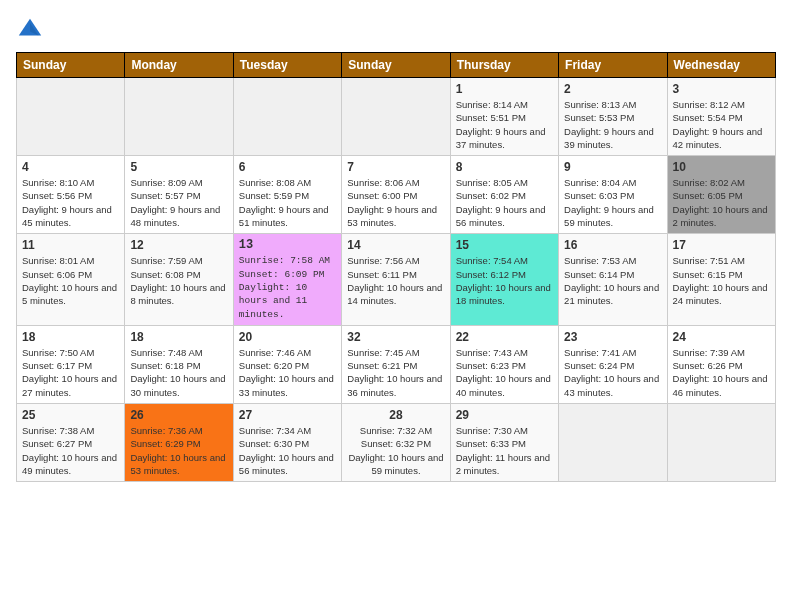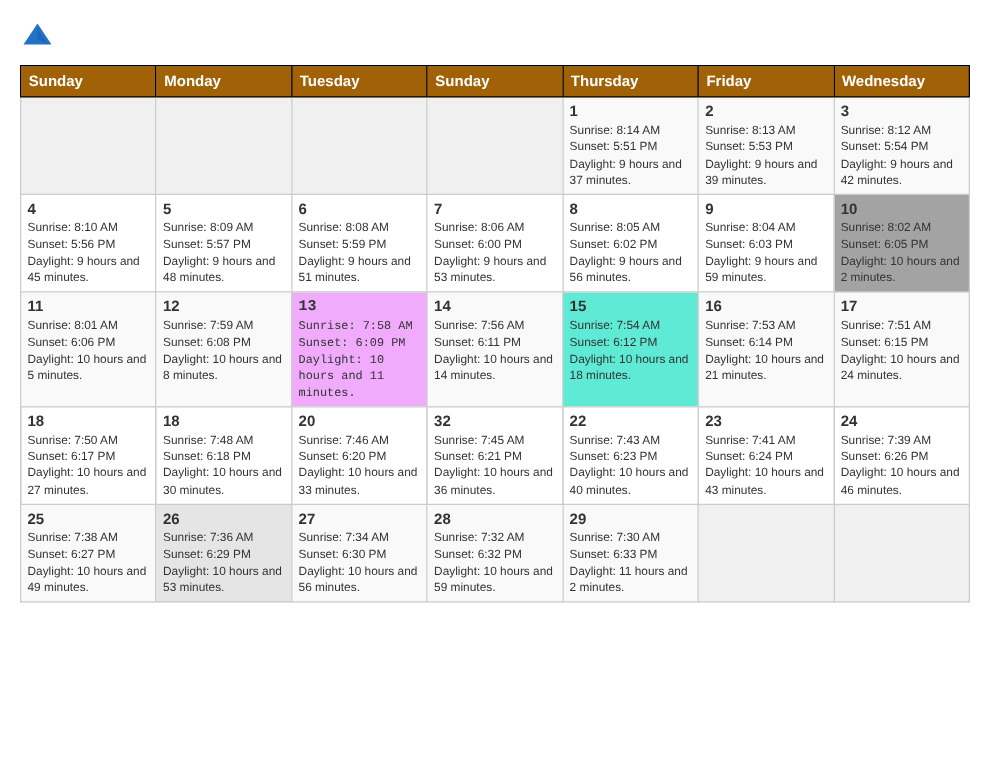--- a/index.html
+++ b/index.html
@@ -232,29 +232,29 @@
         <td style="background: rgb(255, 255, 255);">
           <div class="day-number">24</div>
           <div class="day-info">Sunrise: 7:39 AM<br>Sunset: 6:26 PM<br>Daylight: 10 hours and 46 minutes.</div>
         </td>
       </tr>
       <tr style="background: rgb(249, 249, 249); margin-left: 33px;">
         <td style="background: rgb(249, 249, 249);">
           <div class="day-number">25</div>
           <div class="day-info">Sunrise: 7:38 AM<br>Sunset: 6:27 PM<br>Daylight: 10 hours and 49 minutes.</div>
         </td>
-        <td style="background: #e5e5e5;">
+        <td style="background: #f97316;">
           <div class="day-number">26</div>
           <div class="day-info">Sunrise: 7:36 AM<br>Sunset: 6:29 PM<br>Daylight: 10 hours and 53 minutes.</div>
         </td>
         <td style="background: rgb(249, 249, 249);">
           <div class="day-number">27</div>
           <div class="day-info">Sunrise: 7:34 AM<br>Sunset: 6:30 PM<br>Daylight: 10 hours and 56 minutes.</div>
         </td>
-        <td style="background: rgb(249, 249, 249);">
+        <td style="background: rgb(249, 249, 249); text-align: center;">
           <div class="day-number">28</div>
           <div class="day-info">Sunrise: 7:32 AM<br>Sunset: 6:32 PM<br>Daylight: 10 hours and 59 minutes.</div>
         </td>
         <td style="background: rgb(249, 249, 249);">
           <div class="day-number">29</div>
           <div class="day-info">Sunrise: 7:30 AM<br>Sunset: 6:33 PM<br>Daylight: 11 hours and 2 minutes.</div>
         </td>
         <td class="empty-cell"></td>
         <td class="empty-cell"></td>
       </tr>

